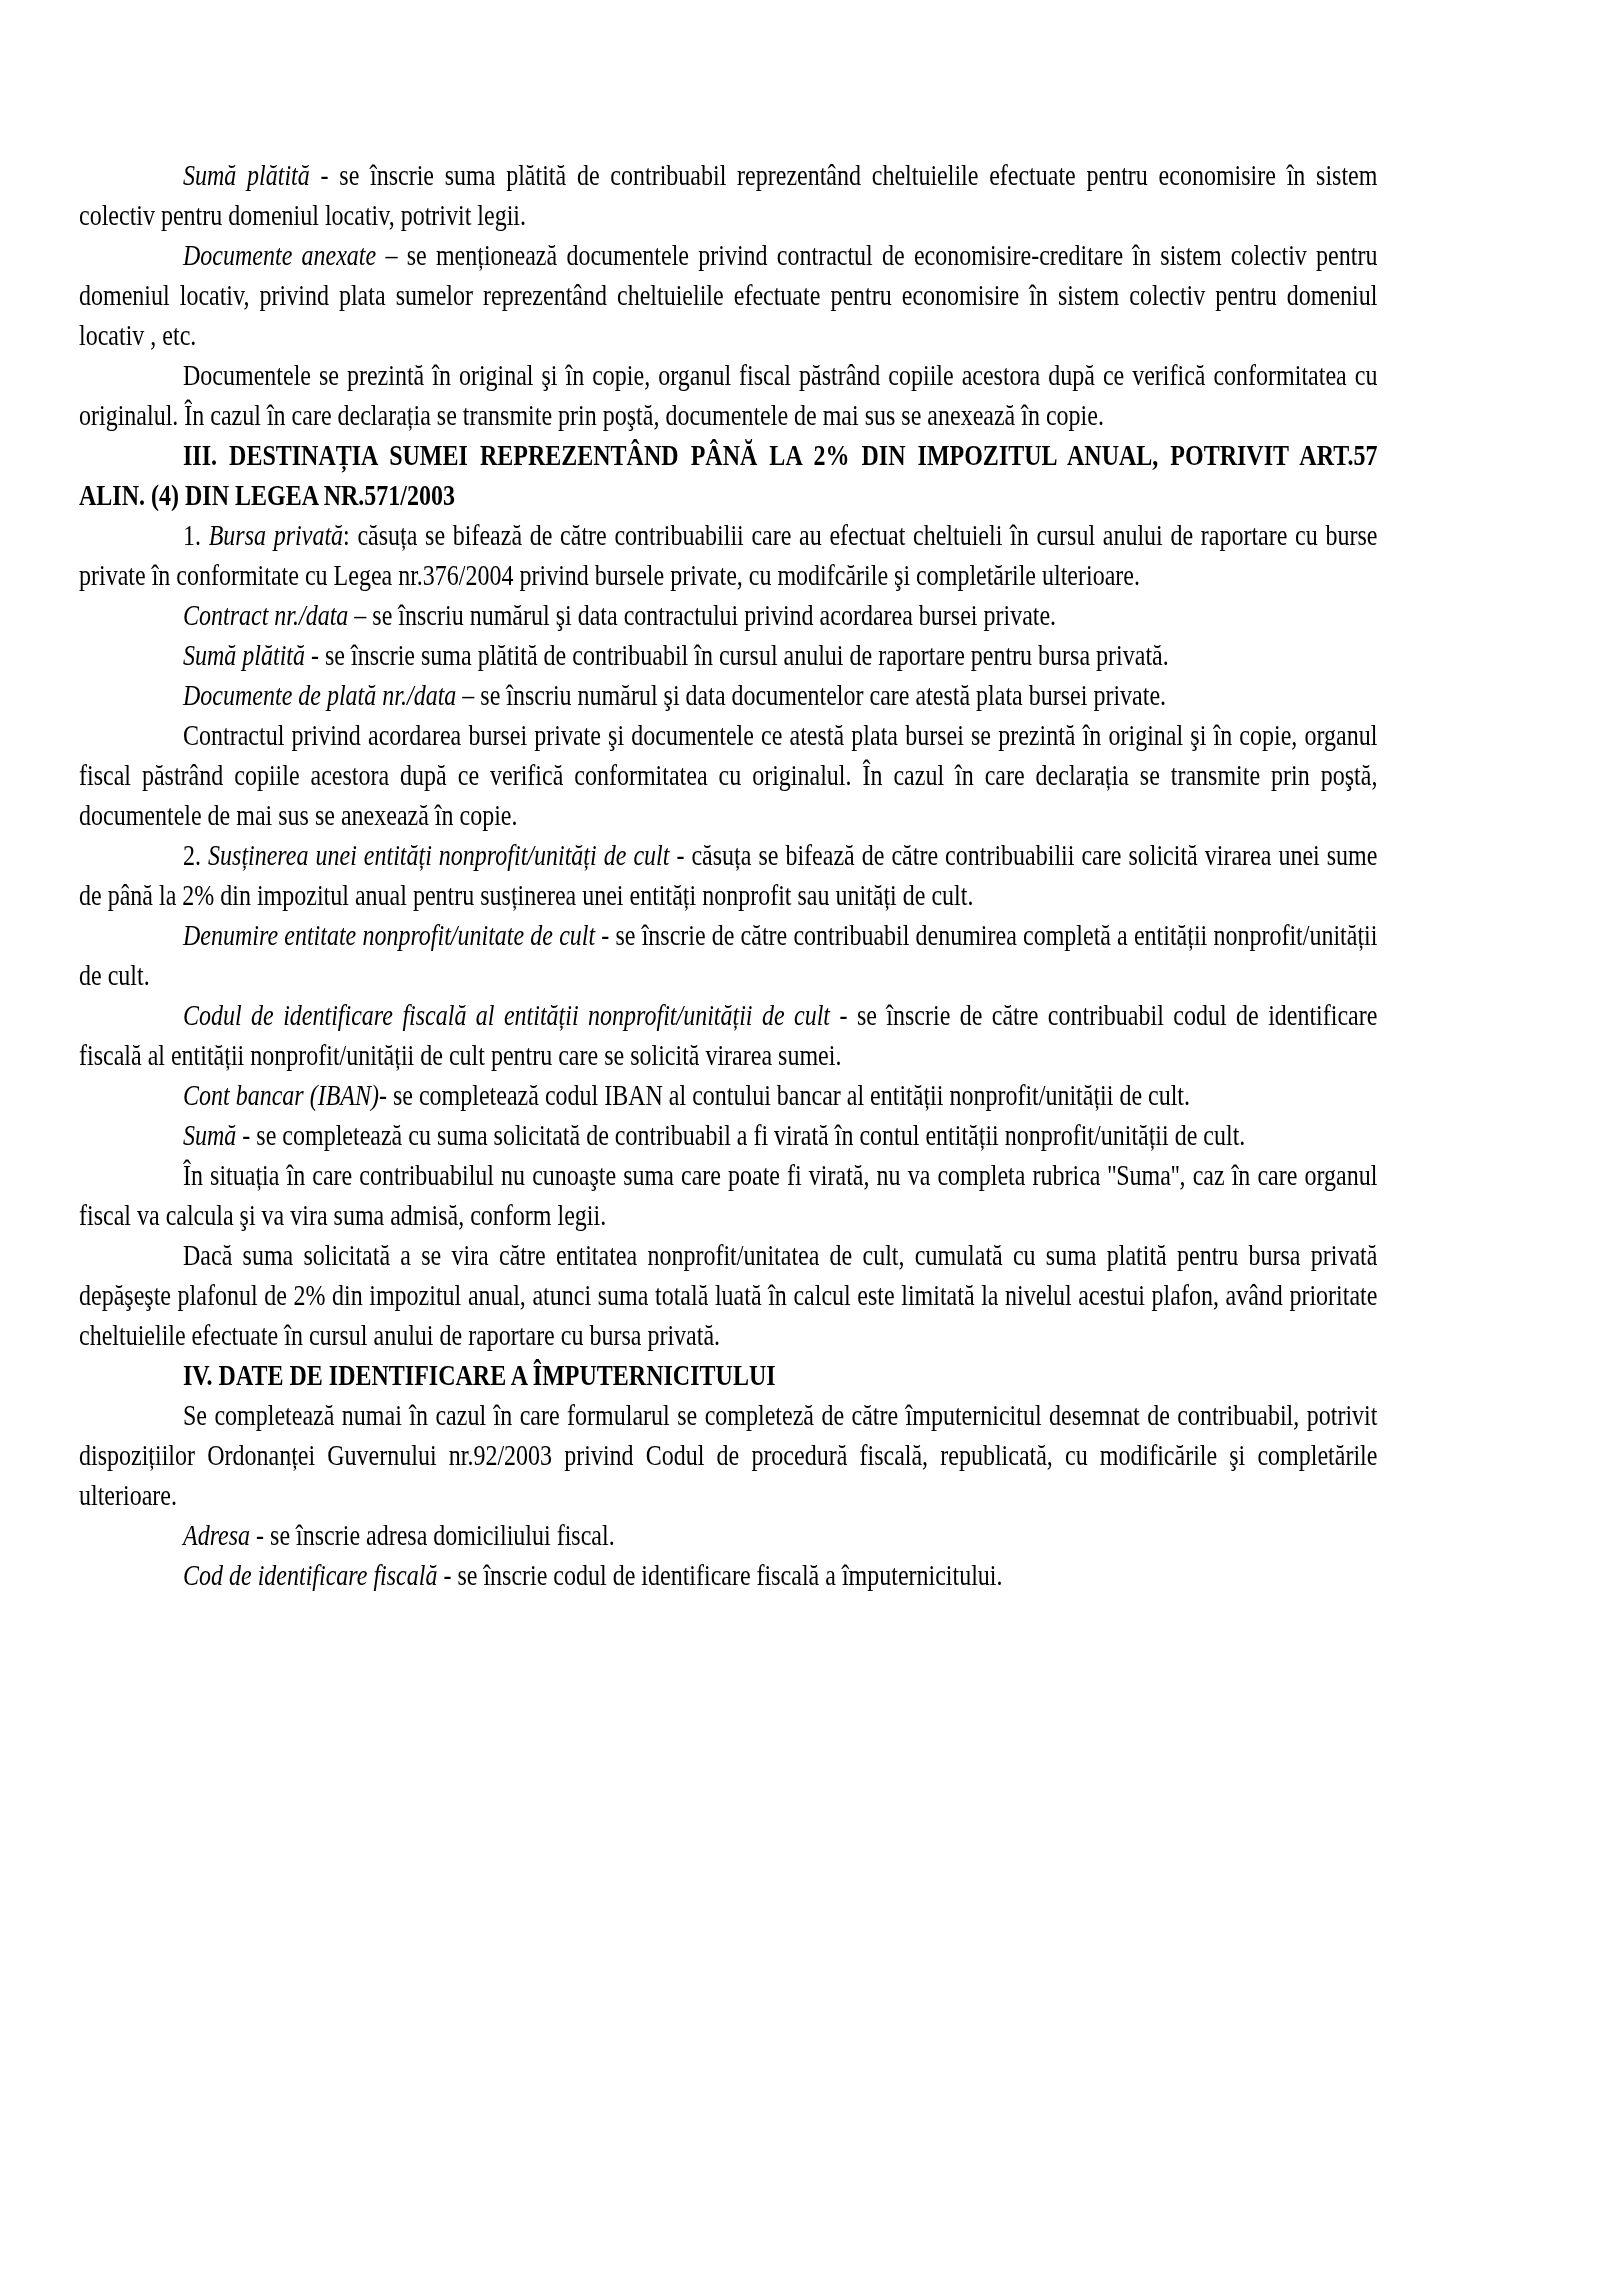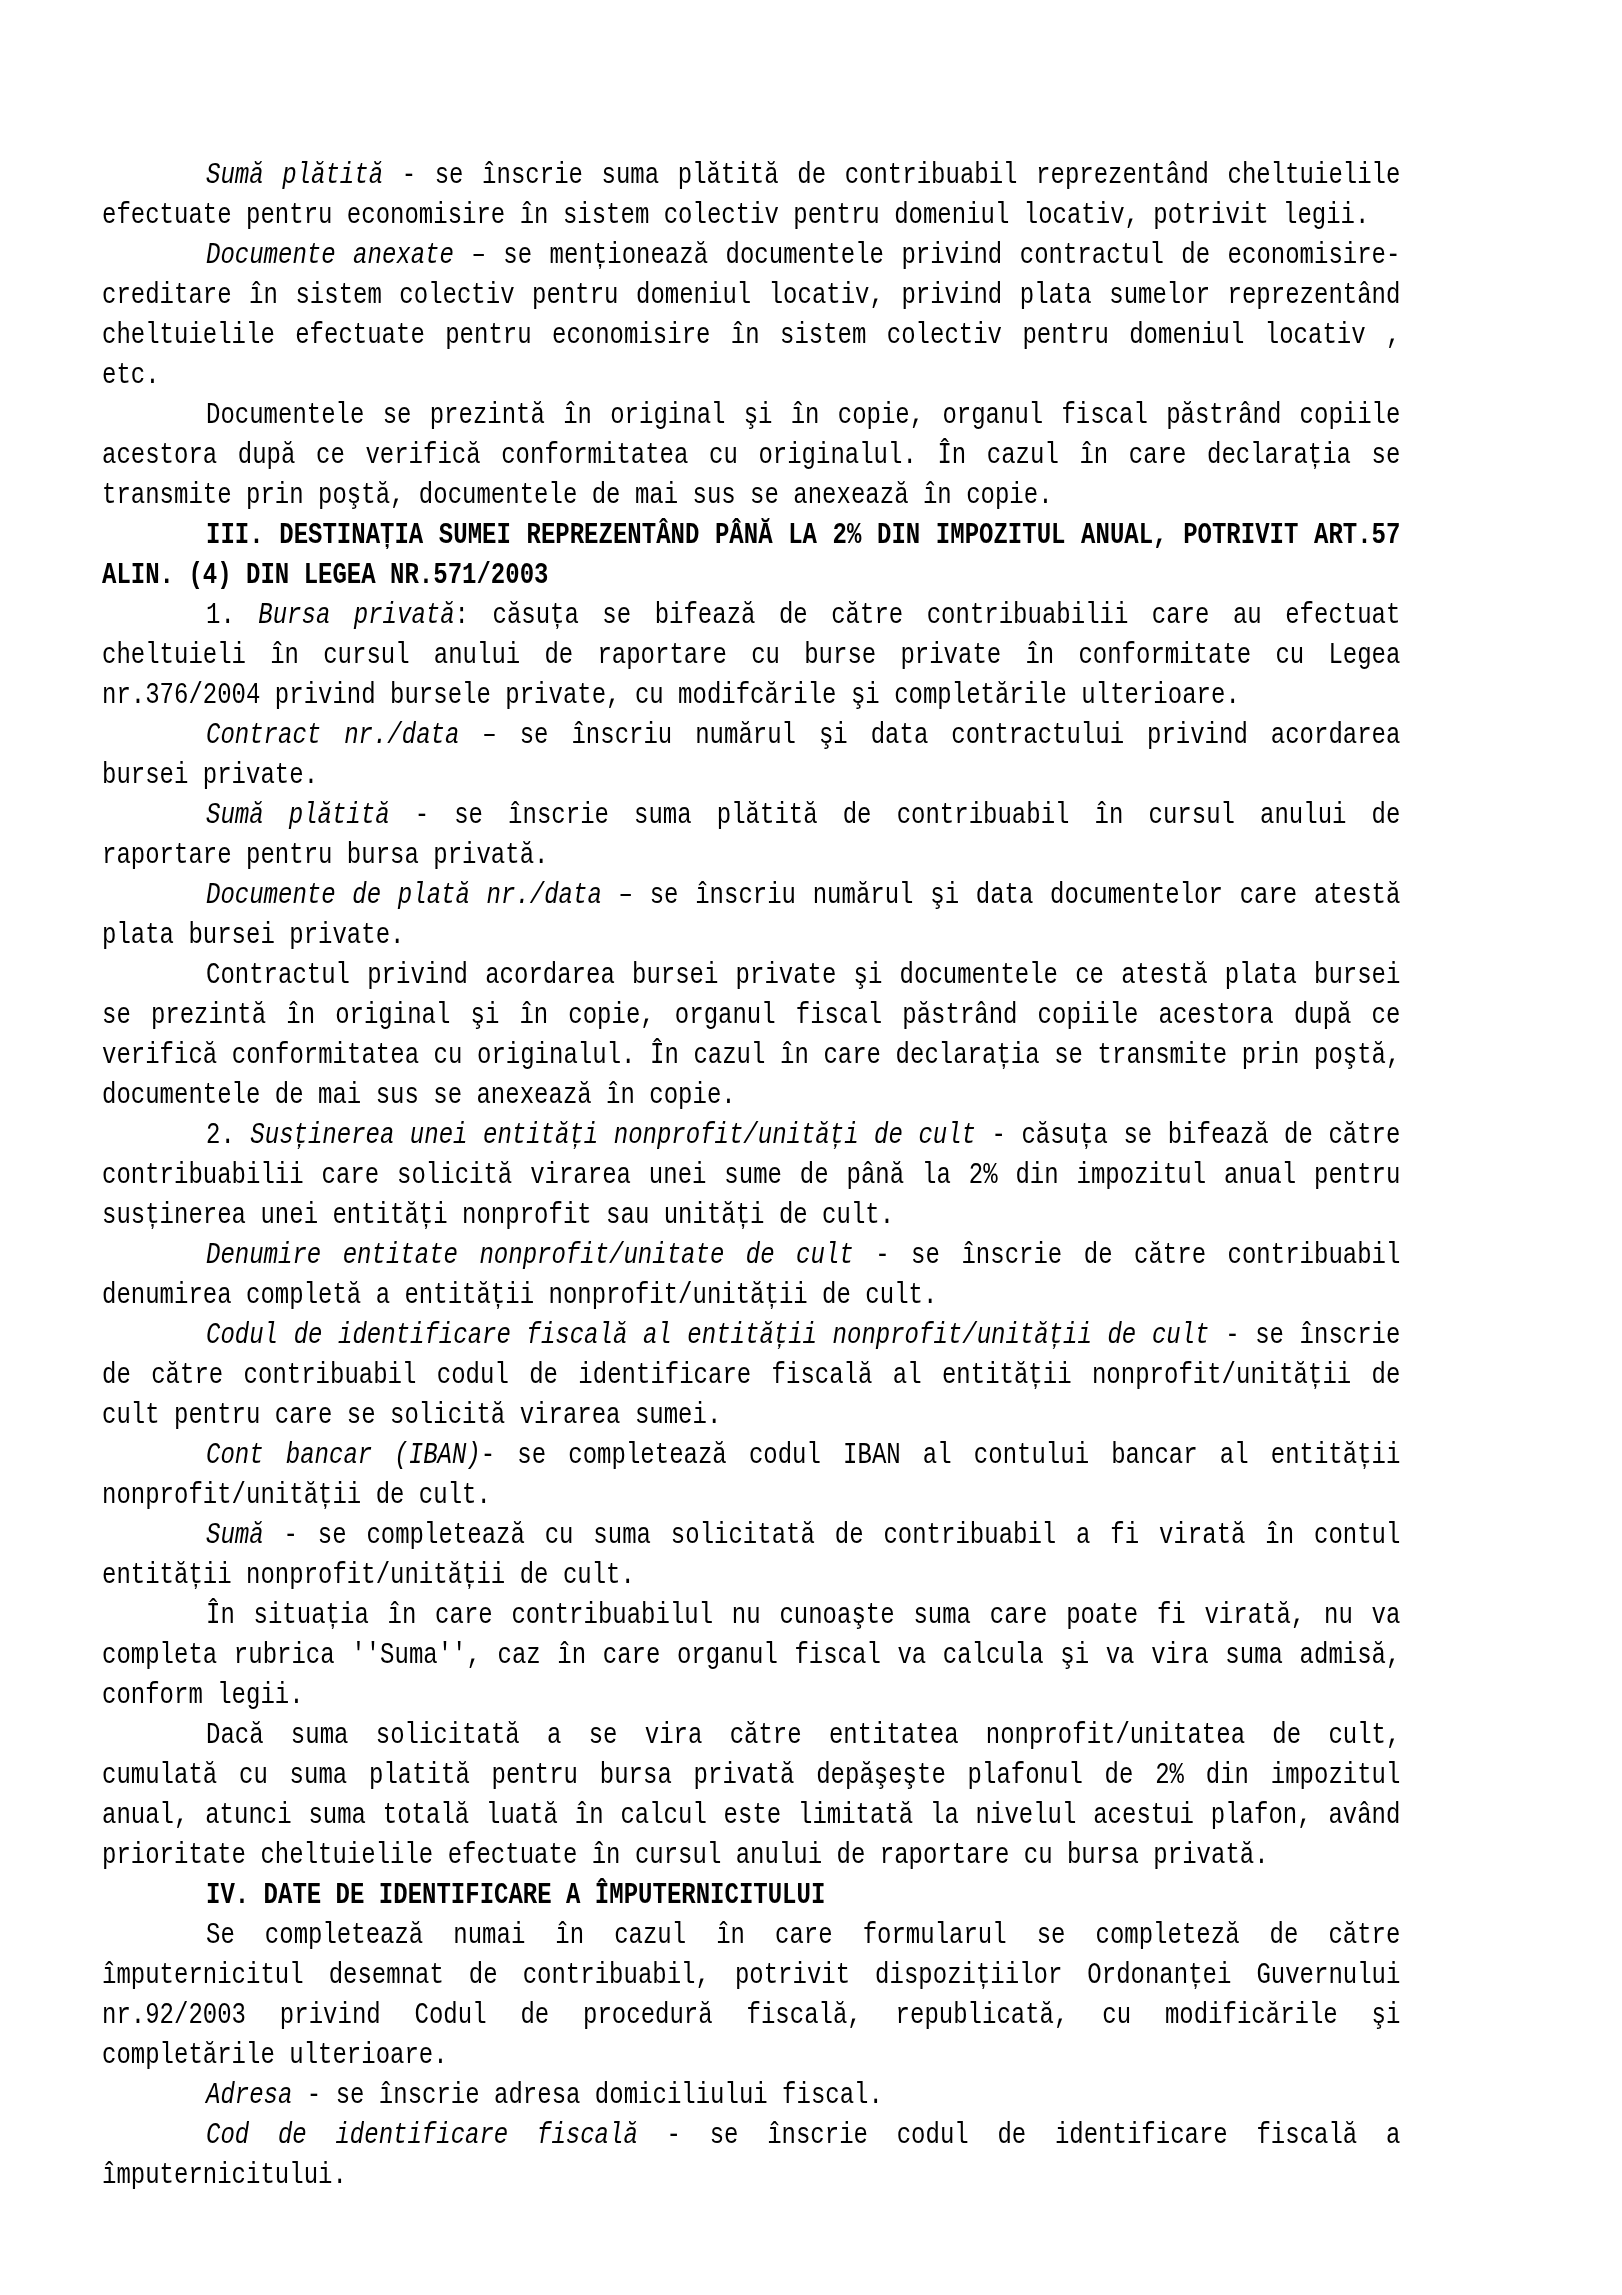--- a/index.html
+++ b/index.html
@@ -5,22 +5,22 @@
 <style>
   * { box-sizing: border-box; }
   html, body { margin: 0; padding: 0; background: #ffffff; }
 
   .page {
     position: relative;
     width: 1623px;
     height: 2295px;
     background: #ffffff;
     color: #000000;
-    font-family: Liberation Mono, monospace;
-    padding: 155px 0 0 102px;
+    font-family: Liberation Serif, serif;
+    padding: 155px 0 0 79px;
     overflow: hidden;
   }
 
   
   .column {
     width: 1623px;              
     transform: scaleX(0.8);
     transform-origin: 0 0;
     font-size: 30px;
     line-height: 40px;

